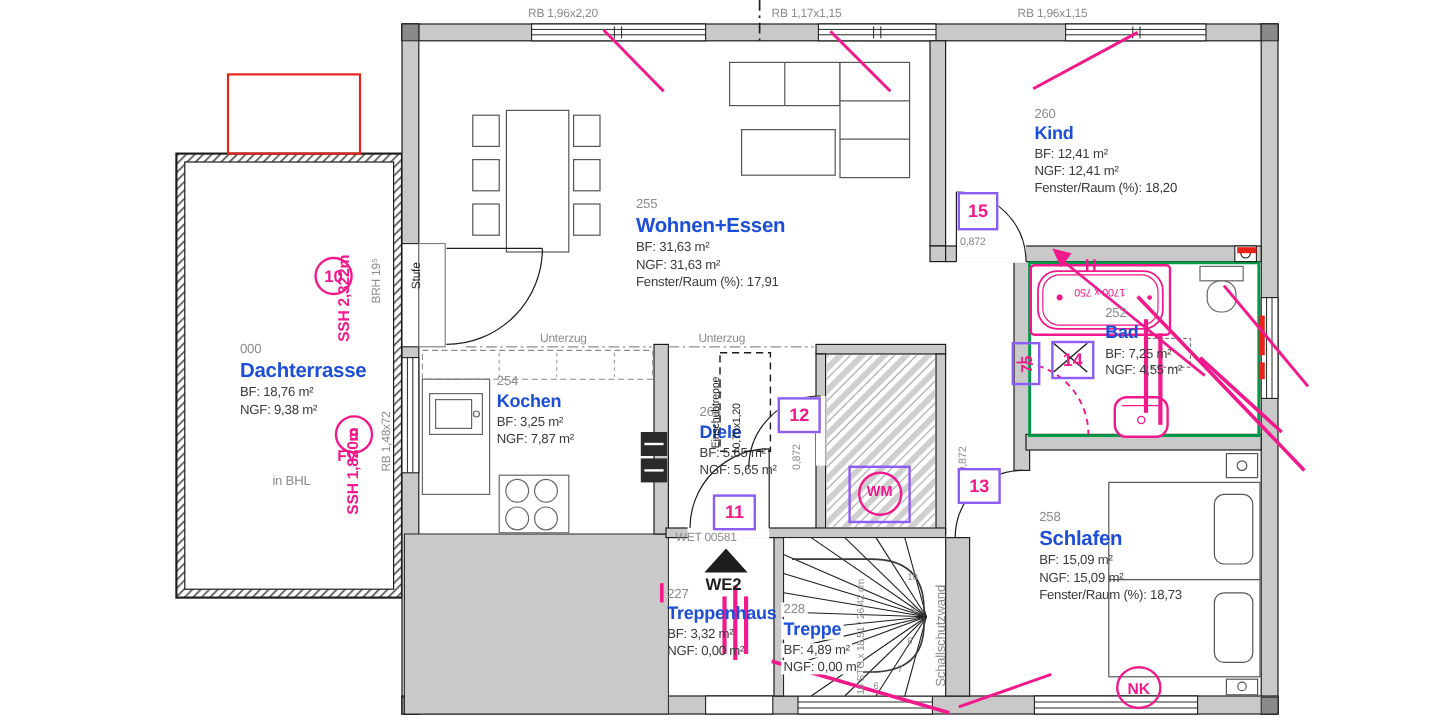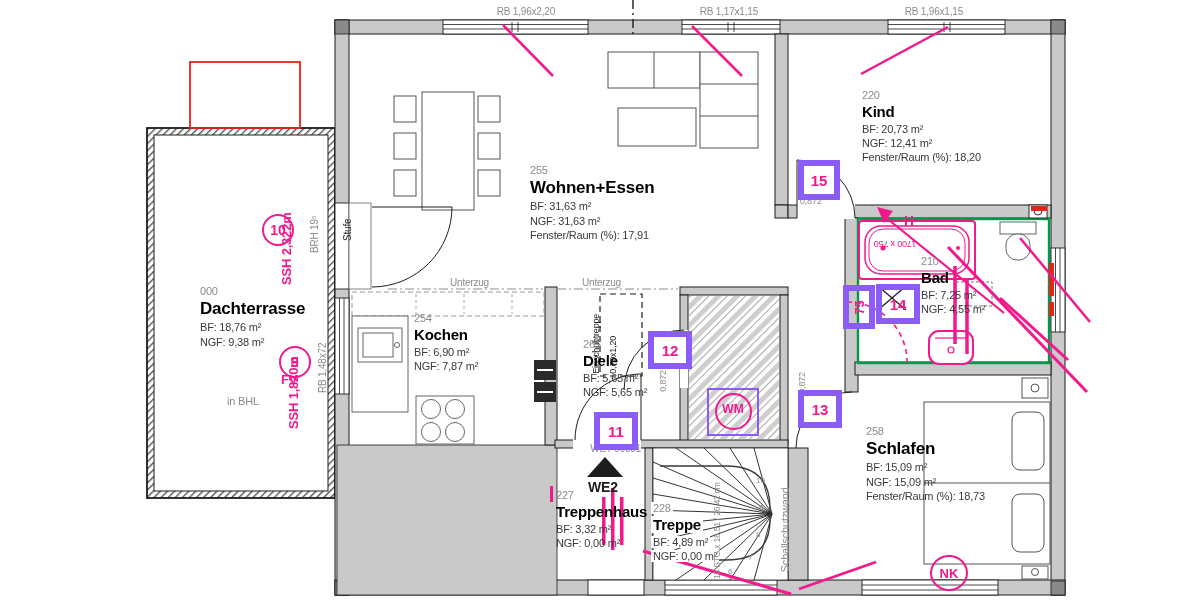--- a/index.html
+++ b/index.html
@@ -1,32 +1,32 @@
 <!DOCTYPE html>
 <html><head>
 <meta charset="utf-8">
 <style>
   html,body{margin:0;padding:0;background:#fff;}
   #plan{position:relative;width:1200px;height:600px;background:#fff;overflow:hidden;
         font-family:"Liberation Sans",sans-serif;}
   #plan svg{position:absolute;left:0;top:0;}
   .lbl{position:absolute;white-space:nowrap;color:#1d1d1b;line-height:1.3;letter-spacing:-0.2px;}
   .num{color:#8c8c8c;font-size:11px;}
-  .rname{font-weight:bold;font-size:17px;color:#000000;}
+  .rname{font-weight:bold;font-size:17px;color:#1d4ed8;}
   .rname.sm{font-size:15px;}
   .rline{font-size:11px;color:#3a3a3a;}
   .dim{color:#8c8c8c;font-size:10px;}
   .dim.xs{font-size:9px;}
   .ghost{color:#a8a8a8;}
   .pink{color:#f2198c;}
   .vert{transform-origin:0 100%;transform:rotate(-90deg);}
   .rot180{transform:rotate(180deg);}
   .rot90c{transform:rotate(-90deg);}
-  .ctr{text-align:right;}
-  .pbox{position:absolute;border:6px solid #8b5cf6;color:#f2198c;font-weight:bold;font-size:15px;
+  .ctr{text-align:left;}
+  .pbox{position:absolute;border:2px solid #8b5cf6;color:#f2198c;font-weight:bold;font-size:15px;
         display:flex;align-items:center;justify-content:center;background:transparent;}
   .pcircle{position:absolute;border:2px solid #f2198c;border-radius:50%;color:#f2198c;
         font-weight:bold;font-size:14px;display:flex;align-items:center;justify-content:center;}
   .bgw{background:#fff;padding:0 2px;}
   .wmcirc{position:absolute;left:6px;top:3px;width:33px;height:33px;border:2px solid #f2198c;border-radius:50%;}
   .wmtxt{position:absolute;left:0;top:12px;width:100%;text-align:center;font-size:12px;font-weight:bold;color:#f2198c;}
   .svgnum{fill:#8c8c8c;font-size:8px;font-family:"Liberation Sans",sans-serif;}
 </style>
 </head>
 <body>
@@ -305,42 +305,42 @@
 <div class="lbl pink" style="left:281px;top:372px;font-weight:bold;font-size:13px;">FV</div>
 <div class="lbl pink vert" style="left:303px;top:412px;font-weight:bold;font-size:13px;">SSH 1,820m</div>
 
 <div class="lbl dim vert" style="left:329px;top:380px;">RB 1,48x72</div>
 <div class="lbl dim vert" style="left:321px;top:240px;">BRH 19⁵</div>
 <div class="lbl vert" style="left:354px;top:228px;font-size:10px;">Stufe</div>
 
 <div class="lbl" style="left:414px;top:311px;">
   <div class="num">254</div>
   <div class="rname sm">Kochen</div>
-  <div class="rline">BF: 6,90 m²</div>
+  <div class="rline">BF: 3,25 m²</div>
   <div class="rline">NGF: 7,87 m²</div>
 </div>
 
 <div class="lbl" style="left:530px;top:163px;">
   <div class="num">255</div>
   <div class="rname">Wohnen+Essen</div>
   <div class="rline">BF: 31,63 m²</div>
   <div class="rline">NGF: 31,63 m²</div>
   <div class="rline">Fenster/Raum (%): 17,91</div>
 </div>
 
 <div class="lbl" style="left:862px;top:88px;">
-  <div class="num">220</div>
+  <div class="num">260</div>
   <div class="rname sm">Kind</div>
-  <div class="rline">BF: 20,73 m²</div>
+  <div class="rline">BF: 12,41 m²</div>
   <div class="rline">NGF: 12,41 m²</div>
   <div class="rline">Fenster/Raum (%): 18,20</div>
 </div>
 
 <div class="lbl" style="left:921px;top:254px;">
-  <div class="num">210</div>
+  <div class="num">252</div>
   <div class="rname sm">Bad</div>
   <div class="rline">BF: 7,25 m²</div>
   <div class="rline">NGF: 4,55 m²</div>
 </div>
 
 <div class="lbl" style="left:866px;top:424px;">
   <div class="num">258</div>
   <div class="rname">Schlafen</div>
   <div class="rline">BF: 15,09 m²</div>
   <div class="rline">NGF: 15,09 m²</div>

